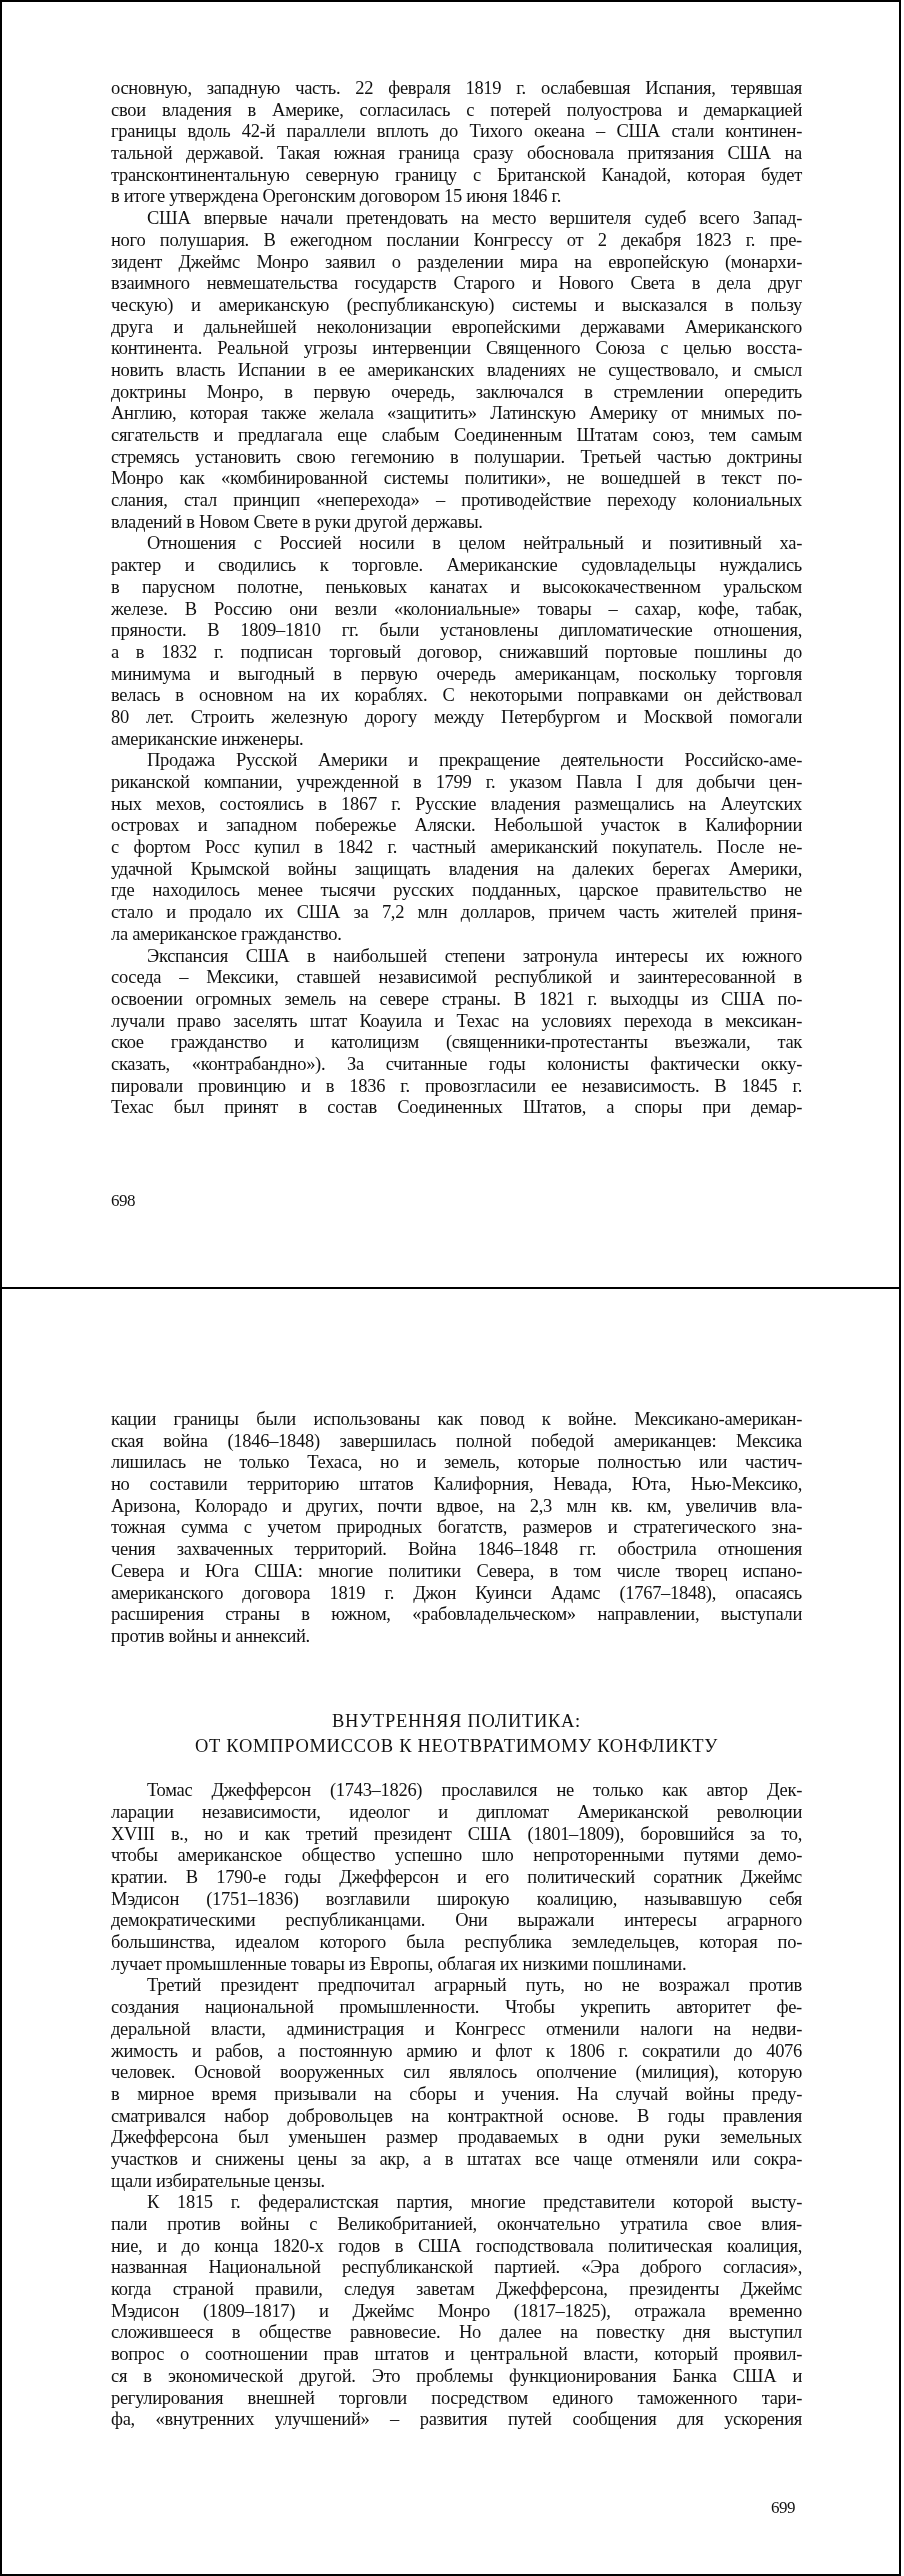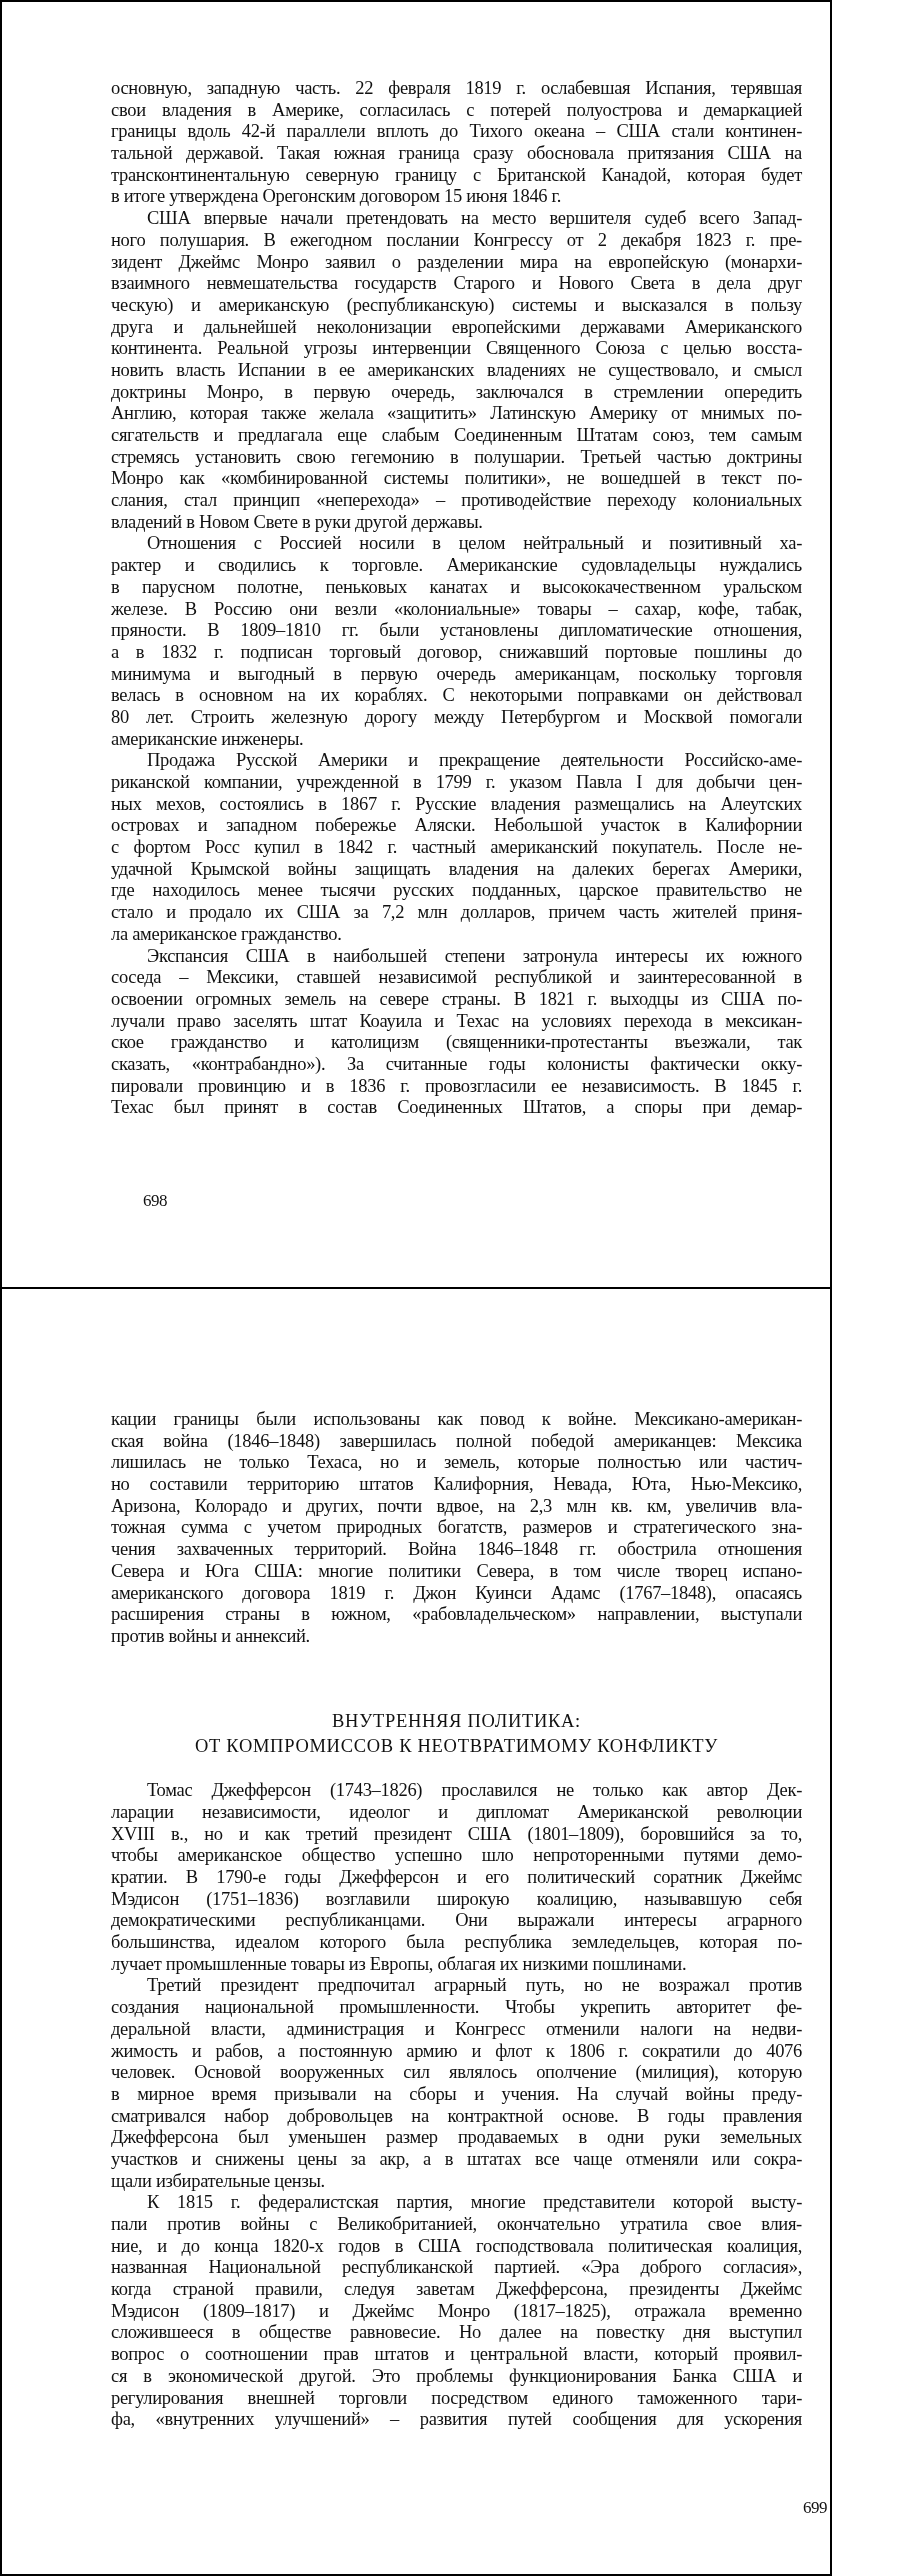--- a/index.html
+++ b/index.html
@@ -1,18 +1,18 @@
 <!DOCTYPE html>
 <html style="font-size:14.4px"><head>
   <meta charset="utf-8">
   <style>
     html, body { margin: 0; padding: 0; background: #ffffff; }
     body { width: 904px; height: 2576px; position: relative; overflow: hidden; }
     .page {
-      position: absolute; left: 0; width: 832px;
+      position: absolute; left: 0; width: 901px;
       border-left: 2.7px solid #000; border-right: 2.7px solid #000;
       background: #fff; box-sizing: border-box;
     }
     #page-1 { top: 0; height: 1288px; border-top: 2.7px solid #000; border-bottom: 1.8px solid #000; }
     #page-2 { top: 1288px; height: 1288px; border-top: 1.8px solid #000; border-bottom: 2.7px solid #000; }
     .textblock {
       position: absolute; left: 109px; width: 691px;
       font-family: "Liberation Serif", "DejaVu Serif", serif;
       font-size: 18.5px; line-height: 21.7px; color: #111;
       text-align: justify; letter-spacing: -0.3px;
@@ -24,21 +24,21 @@
     .line.indent { padding-left: 36px; }
     .heading {
       display: block; text-align: right; text-align-last: center;
       font-size: 18.5px; letter-spacing: 0.7px; height: 25px; line-height: 25px;
     }
     .gap-before-heading { height: 61px; }
     .gap-after-heading { height: 21.7px; }
     .pagenum {
       position: absolute;
       font-family: "Liberation Serif", "DejaVu Serif", serif;
-      font-size: 17px; color: #111; letter-spacing: -0.5px; margin-left: 32px;
+      font-size: 17px; color: #111; letter-spacing: -0.5px;
     }
     #page-1 .pagenum { left: 109px; top: 1189px; }
     #page-2 .pagenum { left: 769px; top: 1209px; text-align: right; }
   </style>
 </head>
 <body>
 
 <div class="page" id="page-1">
   <div class="textblock">
       <span class="line">основную, западную часть. 22 февраля 1819 г. ослабевшая Испания, терявшая</span>

